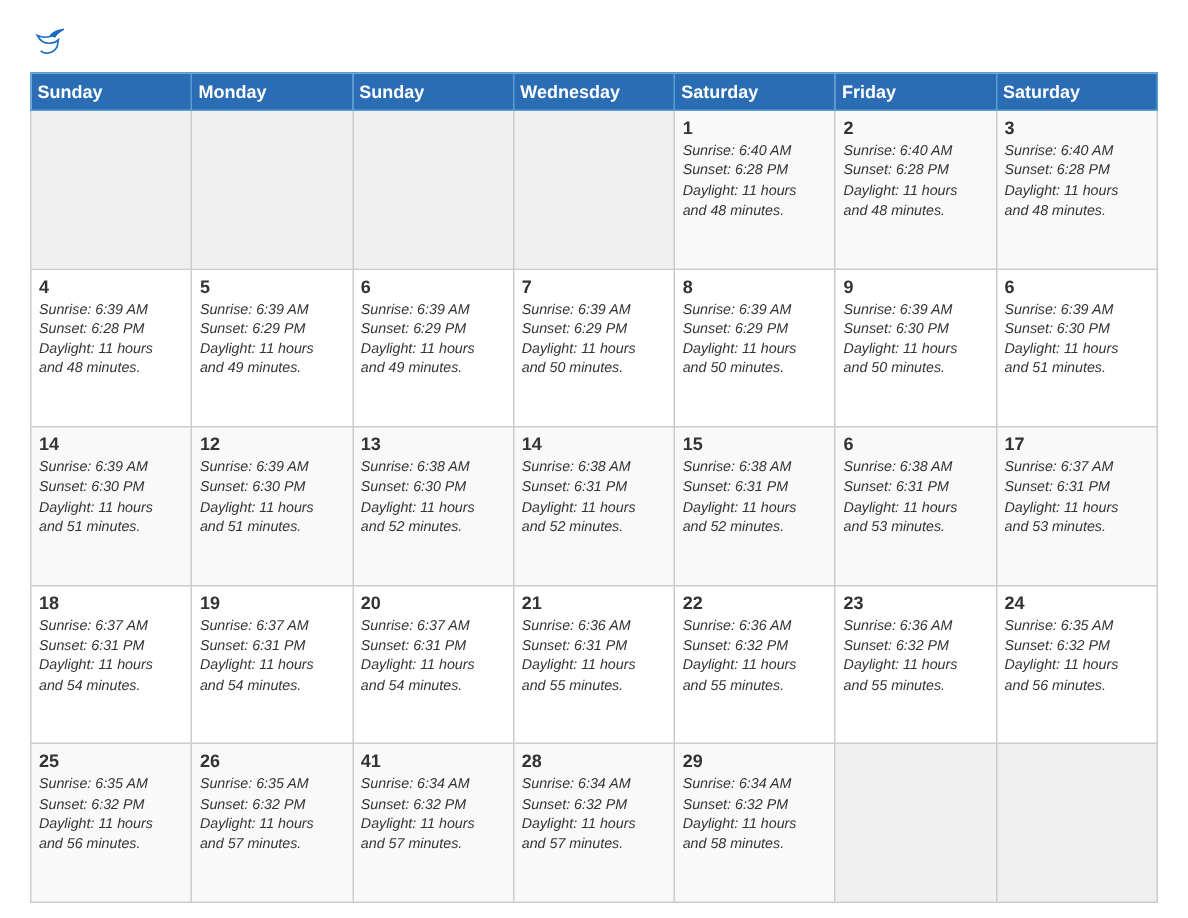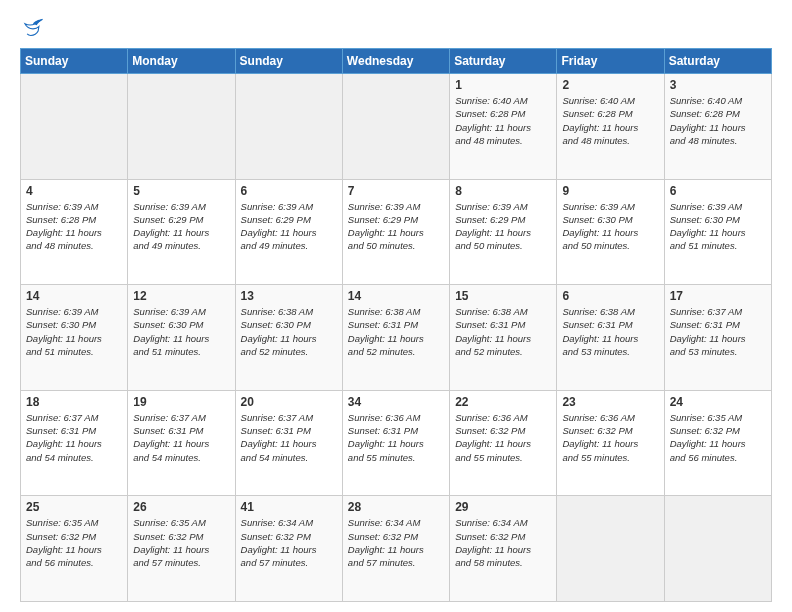--- a/index.html
+++ b/index.html
@@ -223,21 +223,21 @@
           </td>
           <td>
             <span class="day-number">19</span>
             <div class="day-info">Sunrise: 6:37 AM<br>Sunset: 6:31 PM<br>Daylight: 11 hours<br>and 54 minutes.</div>
           </td>
           <td>
             <span class="day-number">20</span>
             <div class="day-info">Sunrise: 6:37 AM<br>Sunset: 6:31 PM<br>Daylight: 11 hours<br>and 54 minutes.</div>
           </td>
           <td>
-            <span class="day-number">34</span>
+            <span class="day-number">21</span>
             <div class="day-info">Sunrise: 6:36 AM<br>Sunset: 6:31 PM<br>Daylight: 11 hours<br>and 55 minutes.</div>
           </td>
           <td>
             <span class="day-number">22</span>
             <div class="day-info">Sunrise: 6:36 AM<br>Sunset: 6:32 PM<br>Daylight: 11 hours<br>and 55 minutes.</div>
           </td>
           <td>
             <span class="day-number">23</span>
             <div class="day-info">Sunrise: 6:36 AM<br>Sunset: 6:32 PM<br>Daylight: 11 hours<br>and 55 minutes.</div>
           </td>

